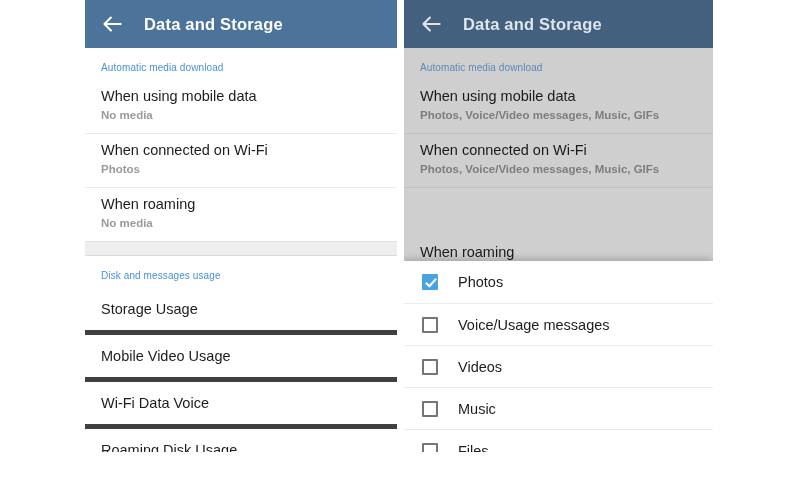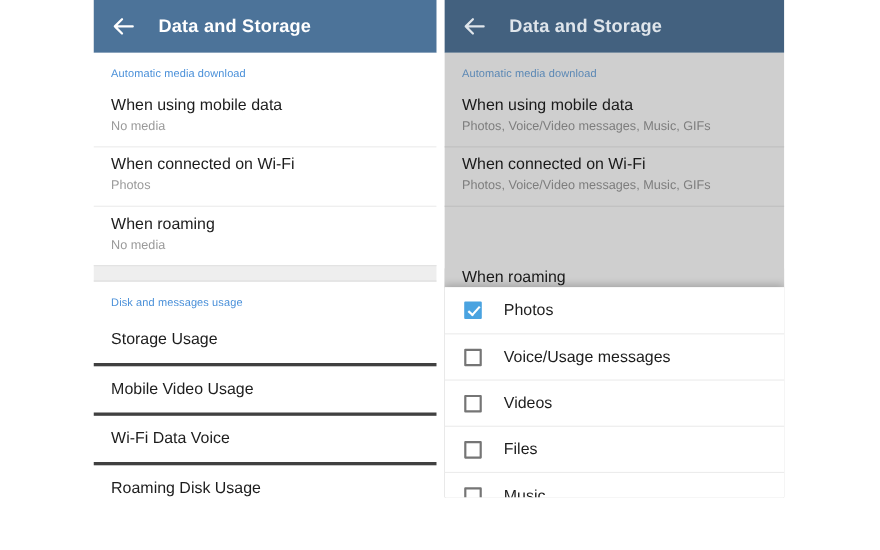--- a/index.html
+++ b/index.html
@@ -86,28 +86,29 @@
   .row-title {
     font-size: 14.5px;
     color: #1d1d1d;
     line-height: 20px;
   }
   .row-sub {
     font-size: 11.5px;
     color: #9a9a9a;
     line-height: 17px;
     margin-top: 1px;
+    font-weight: bold;
   }
   .dim .row { border-bottom: 1px solid #bfbfbf; }
   .dim .row-title { color: #1a1a1a; }
   .dim .row-sub { color: #7d7d7d; }
 
   .row.compact {
     padding: 11px 16px 11px 16px;
-    border-bottom: 3px solid #404040;
+    border-bottom: 5px solid #404040;
   }
 
   
   .band {
     height: 13px;
     background: #eeeeee;
     border-top: 1px solid #e2e2e2;
     border-bottom: 1px solid #dcdcdc;
   }
 
@@ -276,26 +277,26 @@
           <div class="check-label">Voice/Usage messages</div>
         </div>
 
         <div class="check-row">
           <div class="cb"></div>
           <div class="check-label">Videos</div>
         </div>
 
         <div class="check-row">
           <div class="cb"></div>
+          <div class="check-label">Music</div>
+        </div>
+
+        <div class="check-row">
+          <div class="cb"></div>
           <div class="check-label">Files</div>
-        </div>
-
-        <div class="check-row">
-          <div class="cb"></div>
-          <div class="check-label">Music</div>
         </div>
 
         <div class="check-row">
           <div class="cb"></div>
           <div class="check-label">GIFs</div>
         </div>
 
       </div>
     </div>
   </div>

